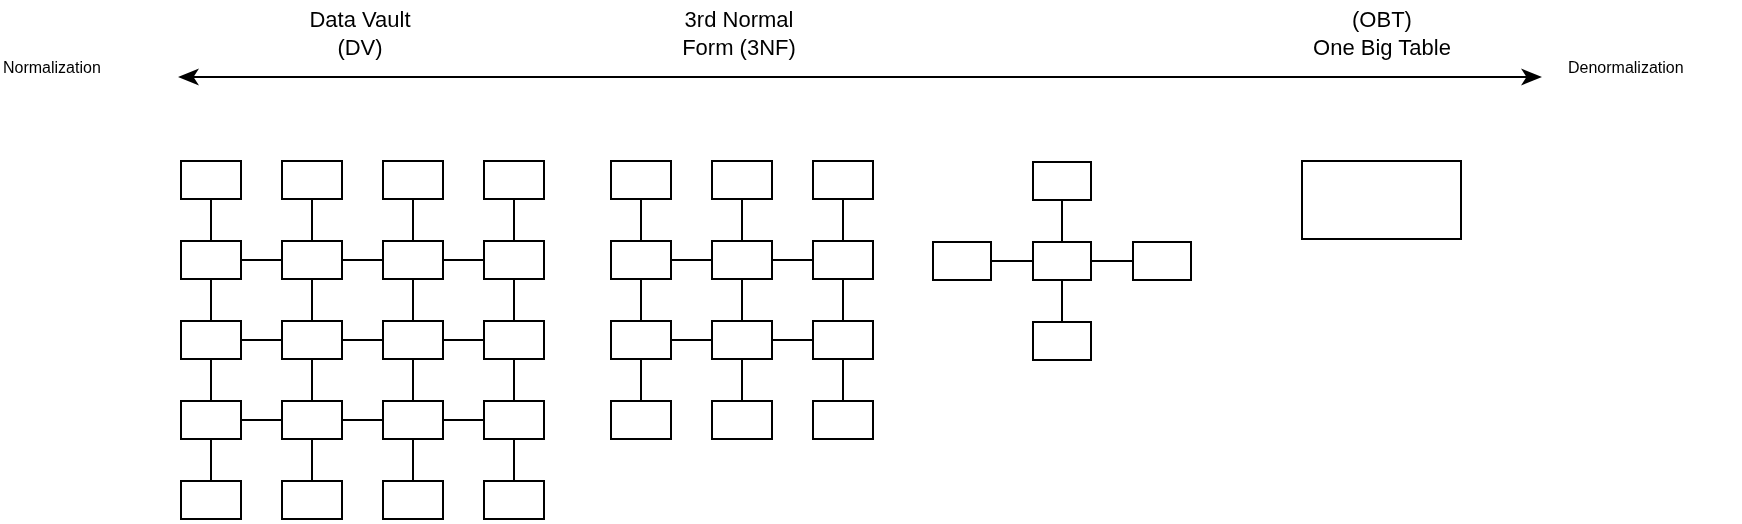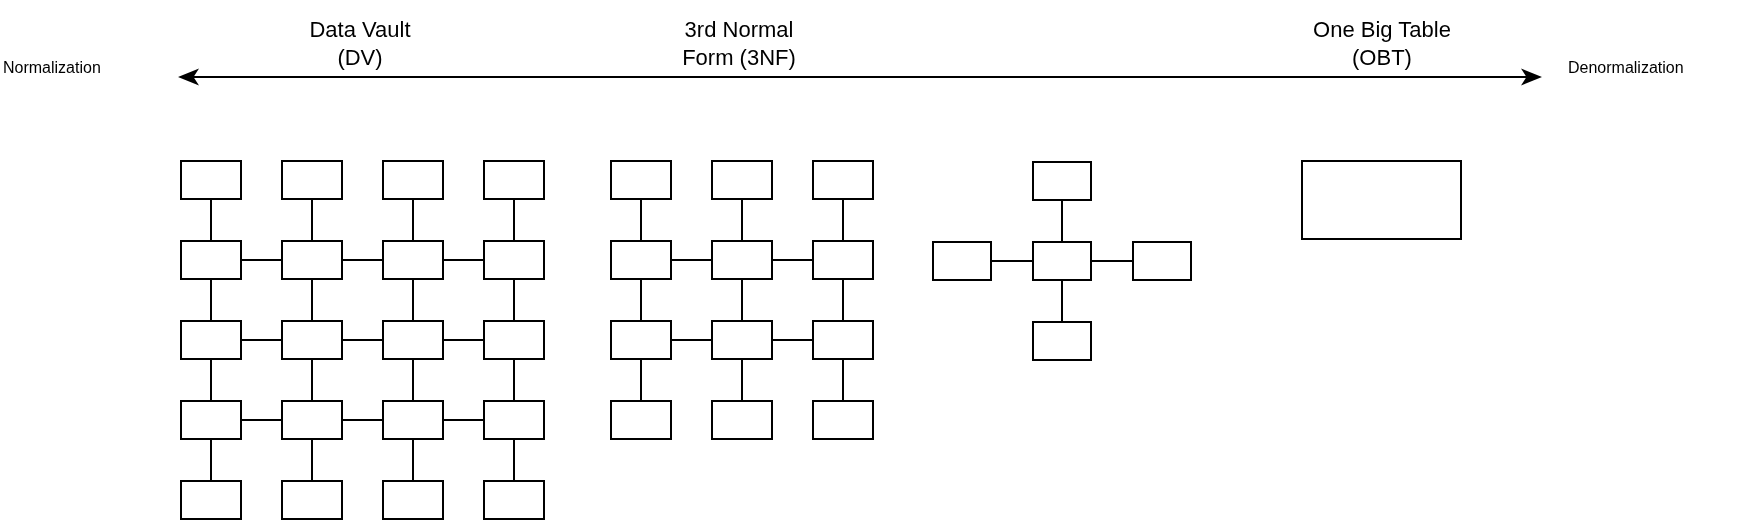--- a/index.html
+++ b/index.html
@@ -21,21 +21,21 @@
     position: absolute;
     top: 55px;
     font-size: 16px;
     line-height: 26px;
     white-space: nowrap;
   }
   .side-label.left  { left: 3px; }
   .side-label.right { left: 1568px; }
   .approach-label {
     position: absolute;
-    top: 16px;
+    top: 6px;
     width: 300px;
     text-align: center;
     font-size: 22px;
     line-height: 28px;
     white-space: nowrap;
   }
   .approach-label.dv  { left: 210px; }
   .approach-label.nf3 { left: 589px; }
   .approach-label.dim { left: 907px; }
   .approach-label.obt { left: 1232px; }
@@ -68,22 +68,22 @@
     <div>Data Vault</div>
     <div>(DV)</div>
   </div>
   <div class="approach-label nf3">
     <div>3rd Normal</div>
     <div>Form (3NF)</div>
   </div>
   <div class="approach-label dim">
   </div>
   <div class="approach-label obt">
+    <div>(OBT)</div>
     <div>One Big Table</div>
-    <div>(OBT)</div>
   </div>
 
   <div id="figure-layer">
       <div>
         <div class="link" style="left: 210px; top: 200px; width: 2px; height: 40px;"></div>
         <div class="link" style="left: 210px; top: 280px; width: 2px; height: 40px;"></div>
         <div class="link" style="left: 210px; top: 360px; width: 2px; height: 40px;"></div>
         <div class="link" style="left: 210px; top: 440px; width: 2px; height: 40px;"></div>
         <div class="link" style="left: 311px; top: 200px; width: 2px; height: 40px;"></div>
         <div class="link" style="left: 311px; top: 280px; width: 2px; height: 40px;"></div>

